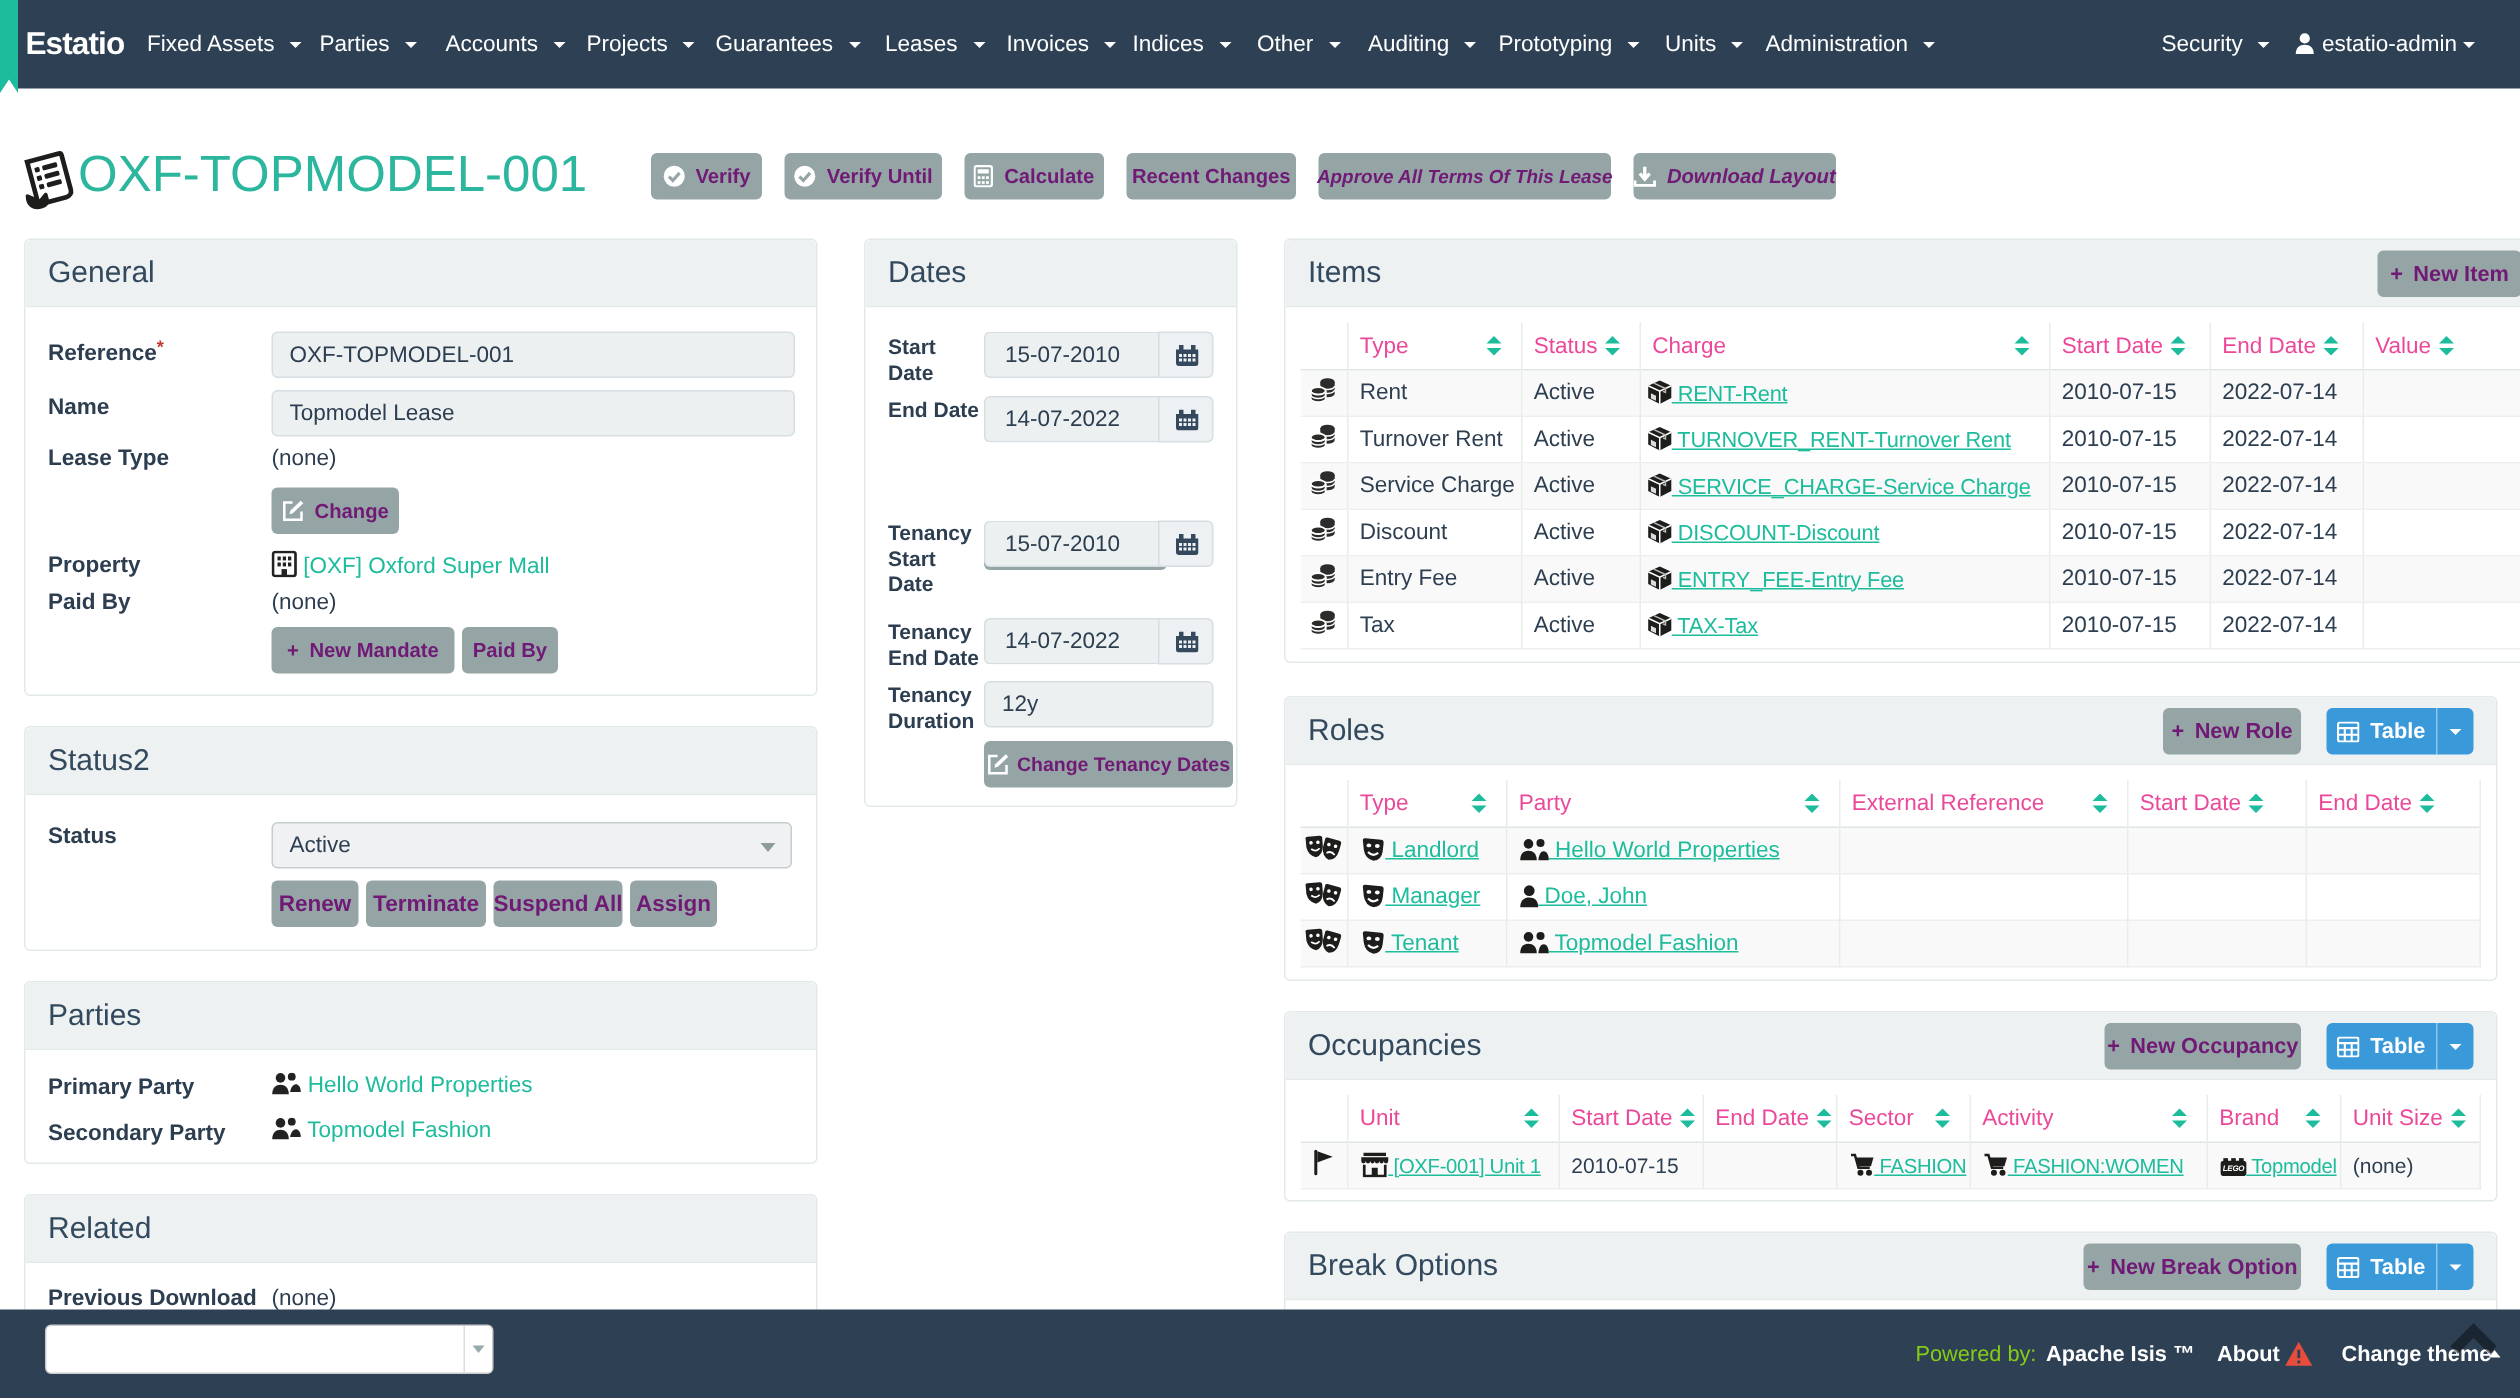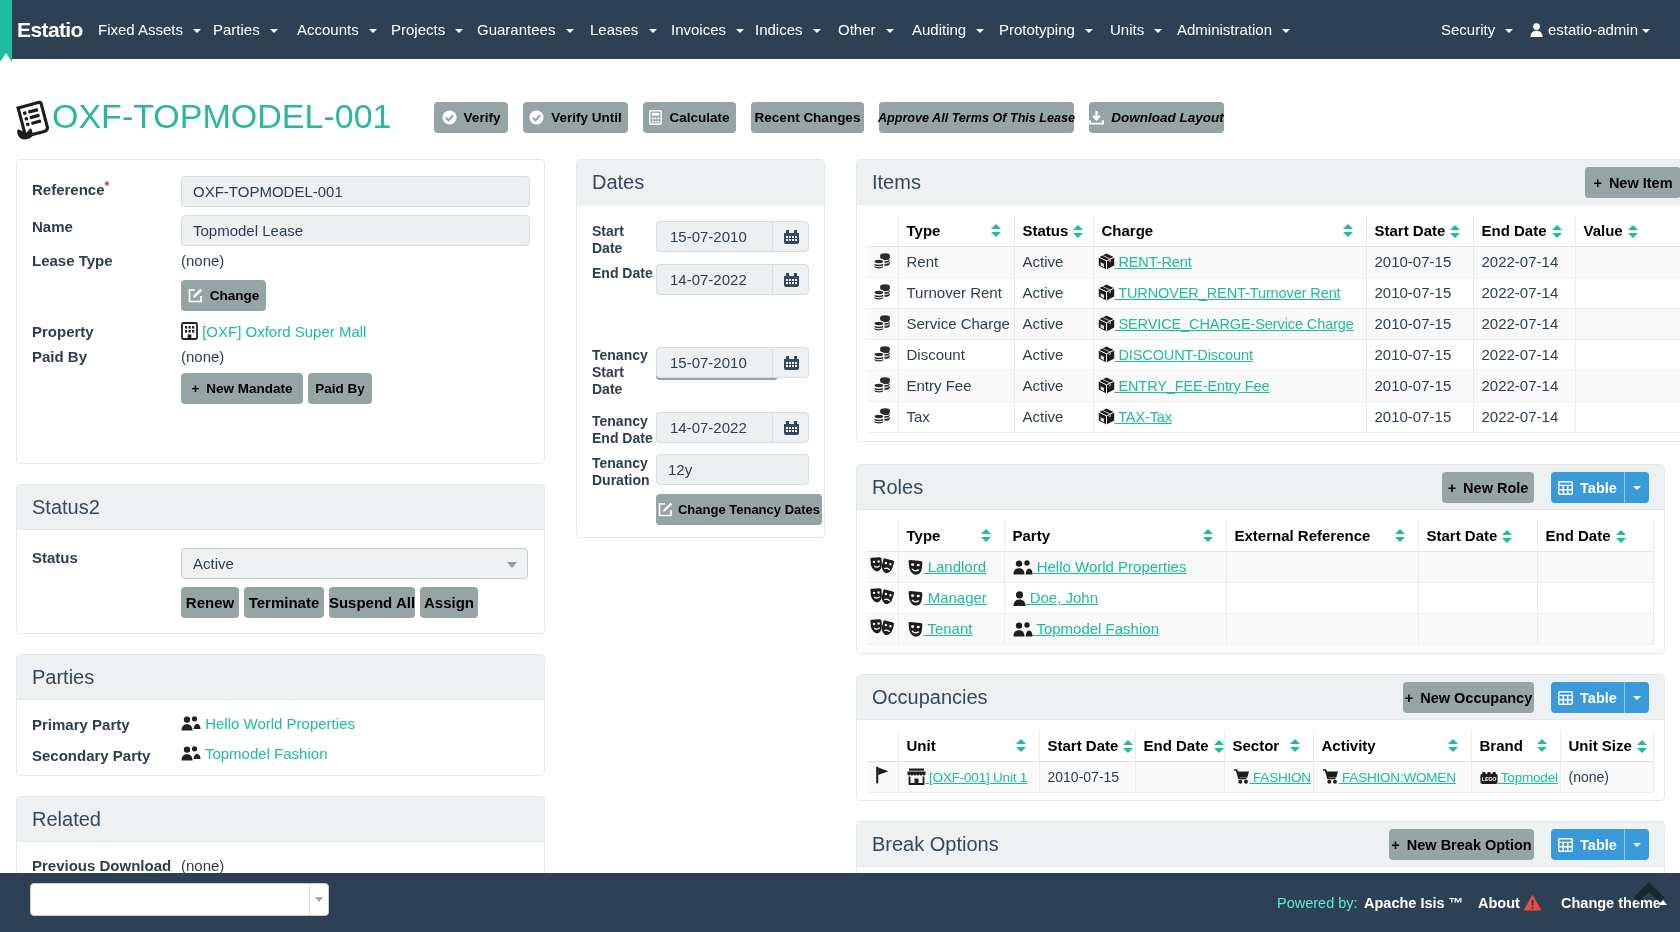--- a/index.html
+++ b/index.html
@@ -13,21 +13,21 @@
 .ribbon:after { content:""; position:absolute; left:0; bottom:0; width:0; height:0; border-left:6px solid transparent; border-right:6px solid transparent; border-bottom:9px solid #fff; }
 .brand { position:absolute; left:17px; top:18px; font-size:21px; font-weight:bold; color:#fff; letter-spacing:-0.6px; }
 .ni { position:absolute; top:21px; color:#fff; font-size:15px; white-space:nowrap; }
 .caret-d { display:inline-block; width:0; height:0; border-left:4px solid transparent; border-right:4px solid transparent; border-top:4px solid #fff; margin-left:6px; vertical-align:2px; }
 
 
 .title-icon { position:absolute; left:13px; top:100px; }
 .page-title { position:absolute; left:52px; top:97px; font-size:34px; color:#2bb69d; letter-spacing:0px; }
 .actions { position:absolute; left:434px; top:102px; display:flex; gap:15px; }
 .actions .btn { justify-content:center; padding:0; }
-.btn { display:inline-flex; align-items:center; justify-content:center; height:31px; background:#95a5a6; color:#000000; font-weight:bold; font-size:15px; border-radius:4px; padding:0 12px; white-space:nowrap; border:none; }
+.btn { display:inline-flex; align-items:center; justify-content:center; height:31px; background:#95a5a6; color:#701a75; font-weight:bold; font-size:15px; border-radius:4px; padding:0 12px; white-space:nowrap; border:none; }
 .btn .ic { margin-right:7px; display:inline-flex; }
 .btn.it { font-style:italic; }
 .actions .btn { font-size:13.5px; }
 .cdbtn { font-size:13px; }
 .cdbtn .ic { margin-right:5px; }
 
 
 .panel { position:absolute; background:#fff; border:1px solid #e3e9e9; border-radius:4px; }
 .phead { height:45px; background:#edf1f2; border-bottom:1px solid #e3e9e9; border-radius:4px 4px 0 0; padding:0 15px; position:relative; }
 .phead h4 { font-size:20px; font-weight:normal; color:#33495e; line-height:44px; display:inline-block; }
@@ -38,21 +38,21 @@
 .btn-table .main .ic { margin-right:7px; display:inline-flex; }
 .btn-table .car { width:25px; display:flex; align-items:center; justify-content:center; padding:0; border-left:1px solid rgba(255,255,255,0.45); }
 .flabel { font-weight:bold; color:#2c3e50; }
 .input { background:#ecf0f1; border:1px solid #d6dee2; border-radius:4px; height:31px; line-height:29px; padding:0 11px; color:#2c3e50; }
 
 
 table.grid { border-collapse:collapse; width:100%; table-layout:fixed; }
 table.grid th, table.grid td { border-left:1px solid #e7ecec; height:31px; padding:0 8px; text-align:left; font-size:15px; white-space:nowrap; overflow:hidden; }
 table.grid th:first-child, table.grid td:first-child { border-left:none; }
 table.grid th:last-child, table.grid td:last-child { border-right:1px solid #e7ecec; }
-table.grid th { color:#000000; font-weight:bold; position:relative; }
+table.grid th { color:#ec4899; font-weight:normal; position:relative; }
 table.grid thead tr { border-bottom:1px solid #dfe5e5; }
 table.grid tbody tr { border-bottom:1px solid #eceff0; }
 table.grid tbody tr:nth-child(odd) { background:#f9f9f9; }
 table.grid a { text-decoration:underline; }
 .sort { position:absolute; right:13px; top:9px; width:10px; height:13px; }
 .sort.si { position:relative; display:inline-block; margin-left:5px; right:auto; top:2px; }
 .sort:before { content:""; position:absolute; left:0; top:0; border-left:5px solid transparent; border-right:5px solid transparent; border-bottom:5.5px solid #1dbc9c; }
 .sort:after { content:""; position:absolute; left:0; bottom:0; border-left:5px solid transparent; border-right:5px solid transparent; border-top:5.5px solid #1dbc9c; }
 table.grid td.num { text-align:right; padding-right:8px; }
 td a svg { vertical-align:-3px; }
@@ -156,20 +156,21 @@
   <span class="btn it" style="width:195px; font-size:12.6px;">Approve All Terms Of This Lease</span>
   <span class="btn it" style="width:135px;"><span class="ic">
         <svg width="15" height="14" viewBox="0 0 16 15">
           <path d="M8 0 L8 8 M4.5 5 L8 9 L11.5 5" stroke="#fff" stroke-width="2.4" fill="none"></path>
           <path d="M1 10 L1 13.5 L15 13.5 L15 10" stroke="#fff" stroke-width="2" fill="none"></path>
         </svg>
       </span>Download Layout</span>
 </div>
 
 <div class="panel" style="left:16px; top:159px; width:529px; height:305px;">
+  <div class="phead"><h4>General</h4></div>
   <div style="position:relative; padding:16px 15px;">
     <div class="flabel" style="position:absolute; left:15px; top:19px;">Reference<span style="color:#c0392b; font-size:12px; vertical-align:5px;">*</span></div>
     <div class="input" style="position:absolute; left:164px; top:16px; width:349px;">OXF-TOPMODEL-001</div>
     <div class="flabel" style="position:absolute; left:15px; top:58px;">Name</div>
     <div class="input" style="position:absolute; left:164px; top:55px; width:349px;">Topmodel Lease</div>
     <div class="flabel" style="position:absolute; left:15px; top:92px;">Lease Type</div>
     <div style="position:absolute; left:164px; top:92px;">(none)</div>
     <span class="btn" style="position:absolute; left:164px; top:120px; width:85px; justify-content:center; padding:0; font-size:13.5px;"><span class="ic">
           <svg width="15" height="15" viewBox="0 0 15 15">
             <path d="M13 8 L13 13.5 L1.5 13.5 L1.5 2 L7 2" stroke="#fff" stroke-width="1.7" fill="none"></path>
@@ -706,21 +707,21 @@
           </span>
         </span>
     </div>
   </div>
 </div>
 
 <div class="footer">
   <div class="veil">
       <span class="vc"></span>
     </div>
-  <span class="ftxt" style="left:1277px; color:#5eead4; font-weight:normal;">Powered by:</span>
+  <span class="ftxt" style="left:1277px; color:#84cc16; font-weight:normal;">Powered by:</span>
   <span class="ftxt" style="left:1364px;">Apache Isis ™</span>
   <span class="ftxt" style="left:1478px;">About</span>
   <svg style="position:absolute; left:1523px; top:21px;" width="19" height="17" viewBox="0 0 19 17">
       <path d="M9.5 0.5 L18.5 16.5 L0.5 16.5 Z" fill="#e74c3c"></path>
       <rect x="8.6" y="5.8" width="1.9" height="5.6" fill="#2e4154"></rect>
       <rect x="8.6" y="13" width="1.9" height="1.9" fill="#2e4154"></rect>
     </svg>
   <span class="ftxt" style="left:1561px;">Change theme</span>
   <span style="position:absolute; left:1659px; top:27px; width:0; height:0; border-left:4.5px solid transparent; border-right:4.5px solid transparent; border-bottom:5px solid #fff;"></span>
   <svg style="position:absolute; left:1632px; top:4px;" width="34" height="34" viewBox="0 0 34 34">

